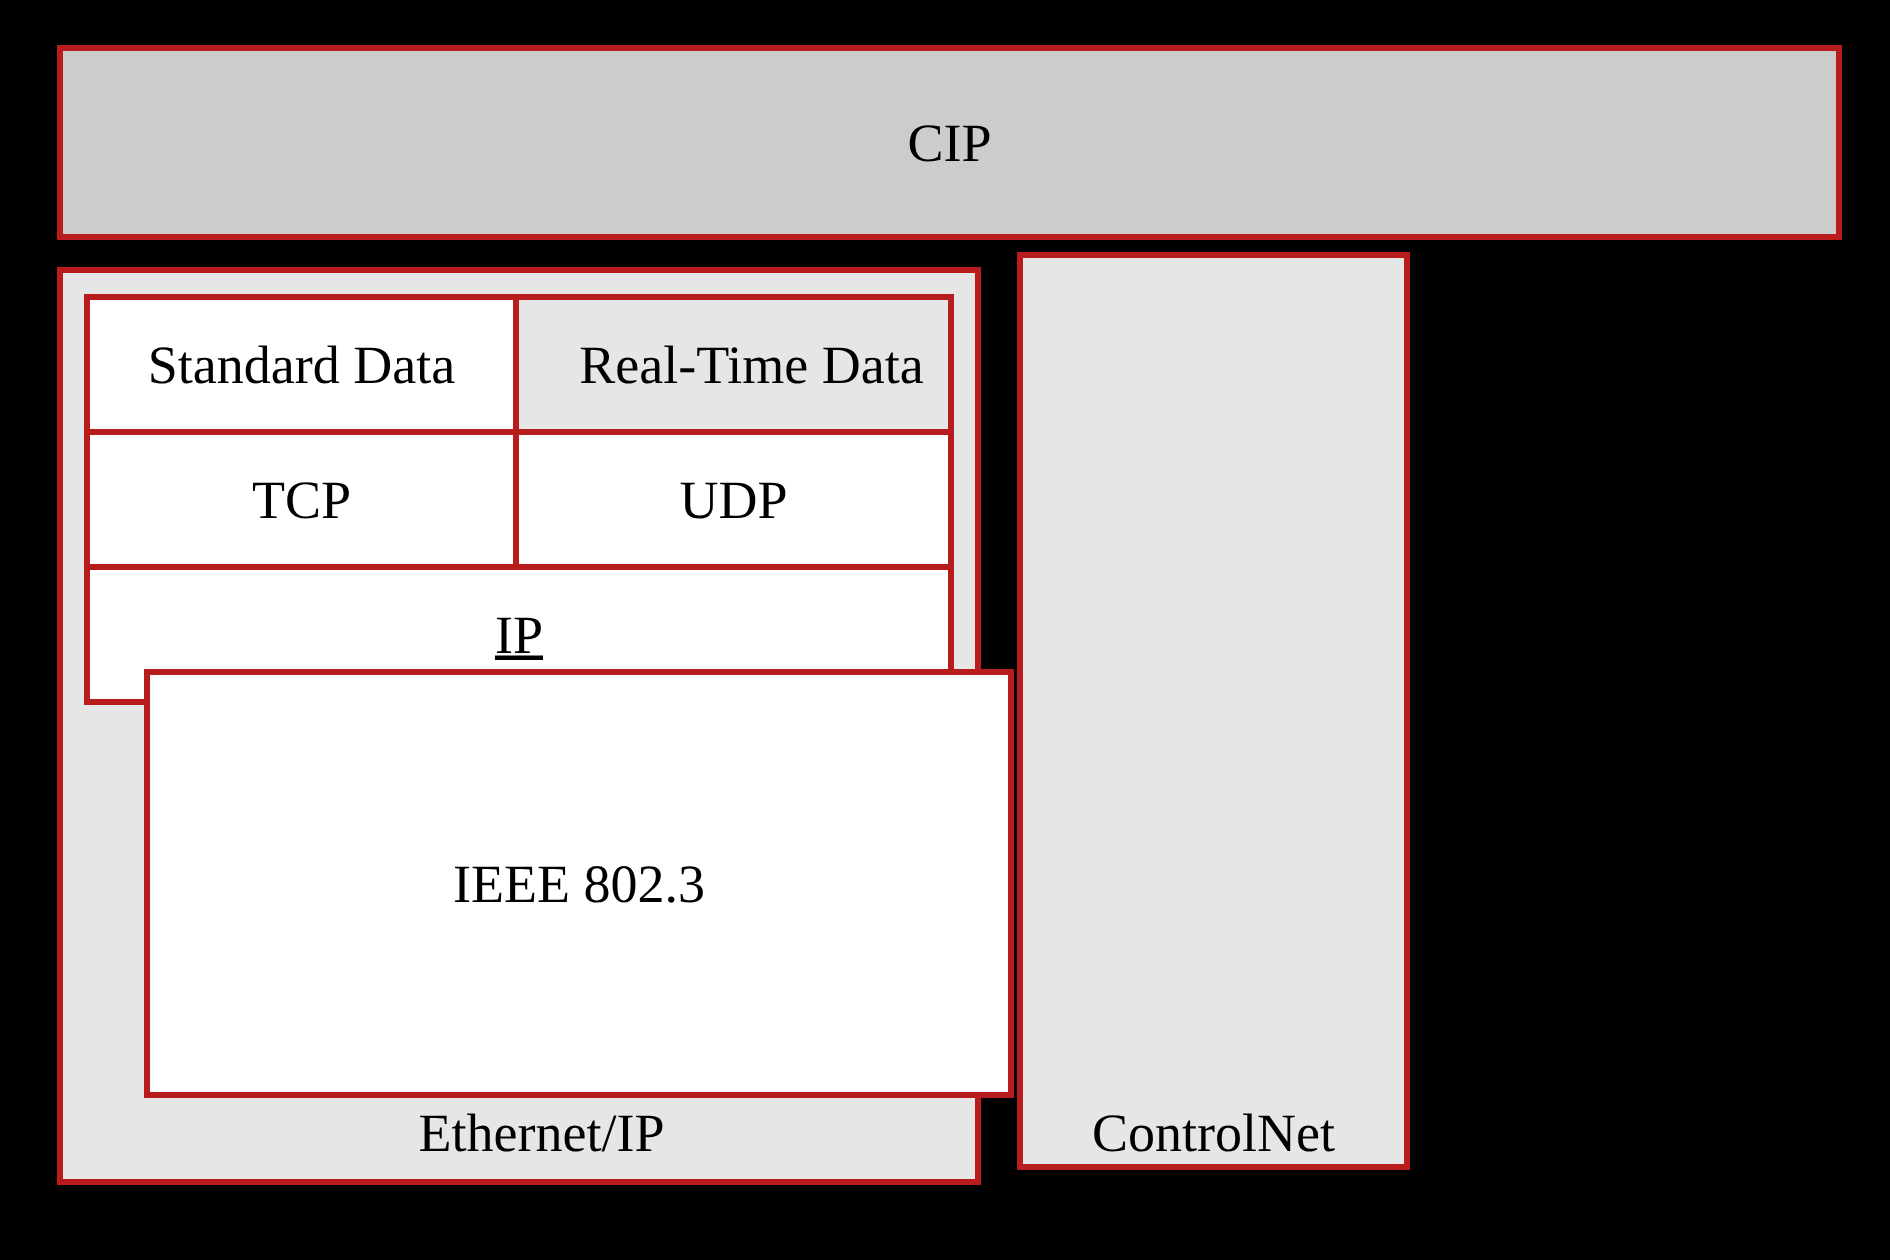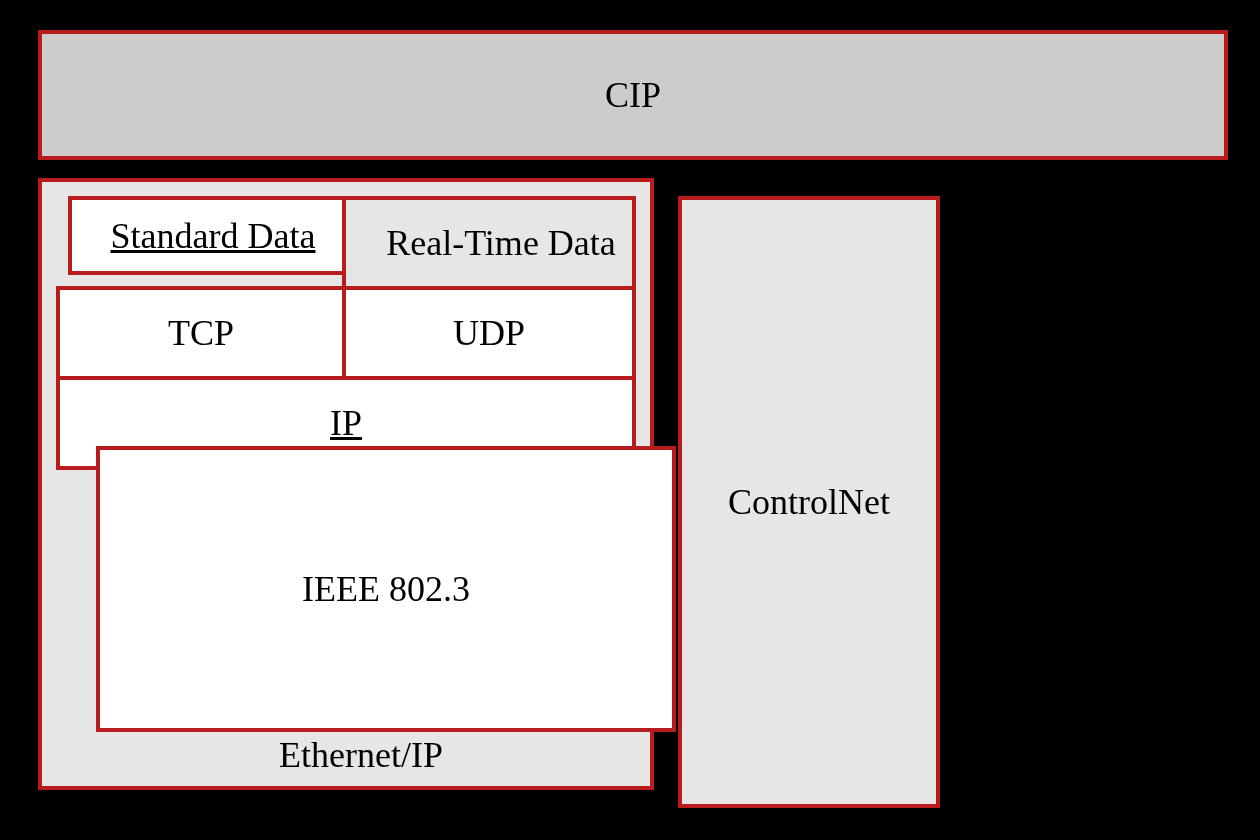--- a/index.html
+++ b/index.html
@@ -51,21 +51,21 @@
 <div class="canvas">
 
   <div class="box cip" style="left:38px; top:30px; width:1190px; height:130px;">
     <span>CIP</span>
   </div>
 
   <div class="box col" style="left:38px; top:178px; width:616px; height:612px;">
     <span class="label-bottom">Ethernet/IP</span>
   </div>
 
-  <div class="box white" style="left:68px; top:196px; width:290px; height:79px;text-decoration:underline;">
+  <div class="box white" style="left:56px; top:196px; width:290px; height:94px;">
     <span>Standard Data</span>
   </div>
   <div class="box grey-light" style="left:342px; top:196px; width:294px; height:94px;padding-left:24px;">
     <span>Real-Time Data</span>
   </div>
 
   <div class="box white" style="left:342px; top:286px; width:294px; height:94px;">
     <span>UDP</span>
   </div>
   <div class="box white" style="left:56px; top:286px; width:290px; height:94px;">
@@ -73,18 +73,18 @@
   </div>
 
   <div class="box white" style="left:56px; top:376px; width:580px; height:94px;text-decoration:underline;">
     <span>IP</span>
   </div>
 
   <div class="box white" style="left:56px; top:446px; width:580px; height:286px;margin-left:40px;">
     <span>IEEE 802.3</span>
   </div>
 
-  <div class="box col" style="left:678px; top:196px; width:262px; height:612px;">
+  <div class="box col" style="left:678px; top:168px; width:262px; height:612px;align-items:flex-end;">
     <span>ControlNet</span>
   </div>
 
 
 </div>
 
 </body></html>

